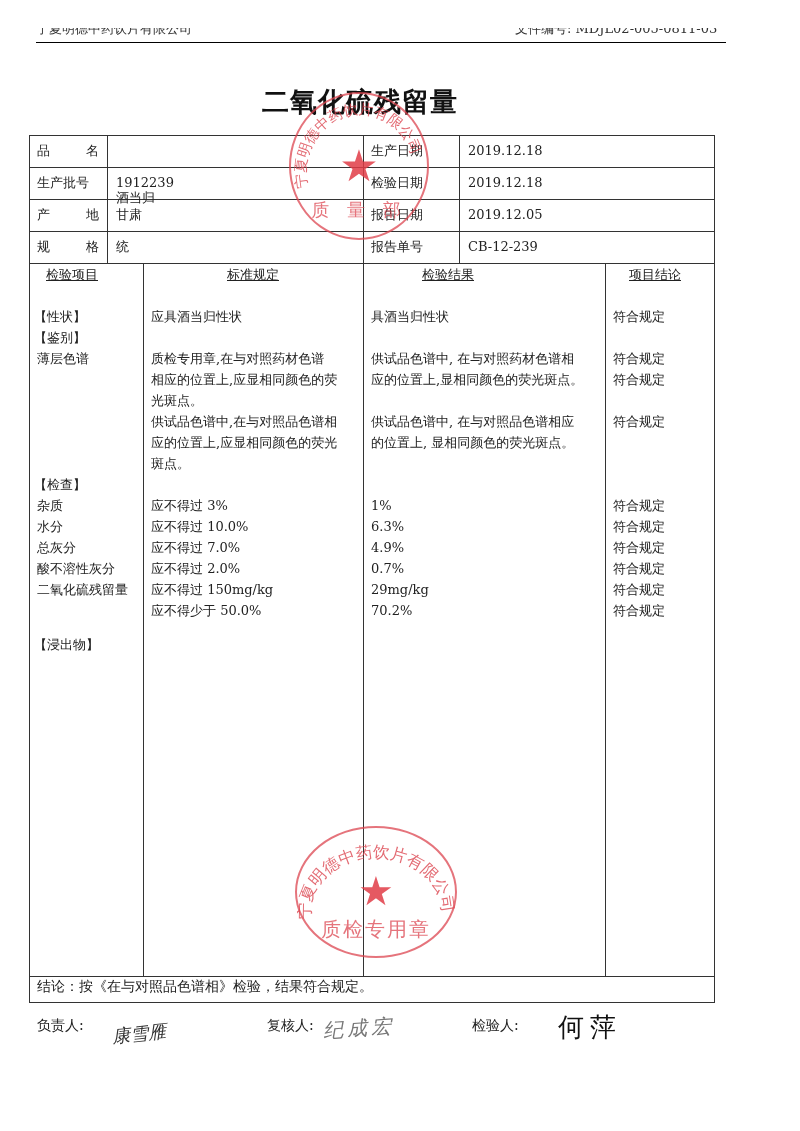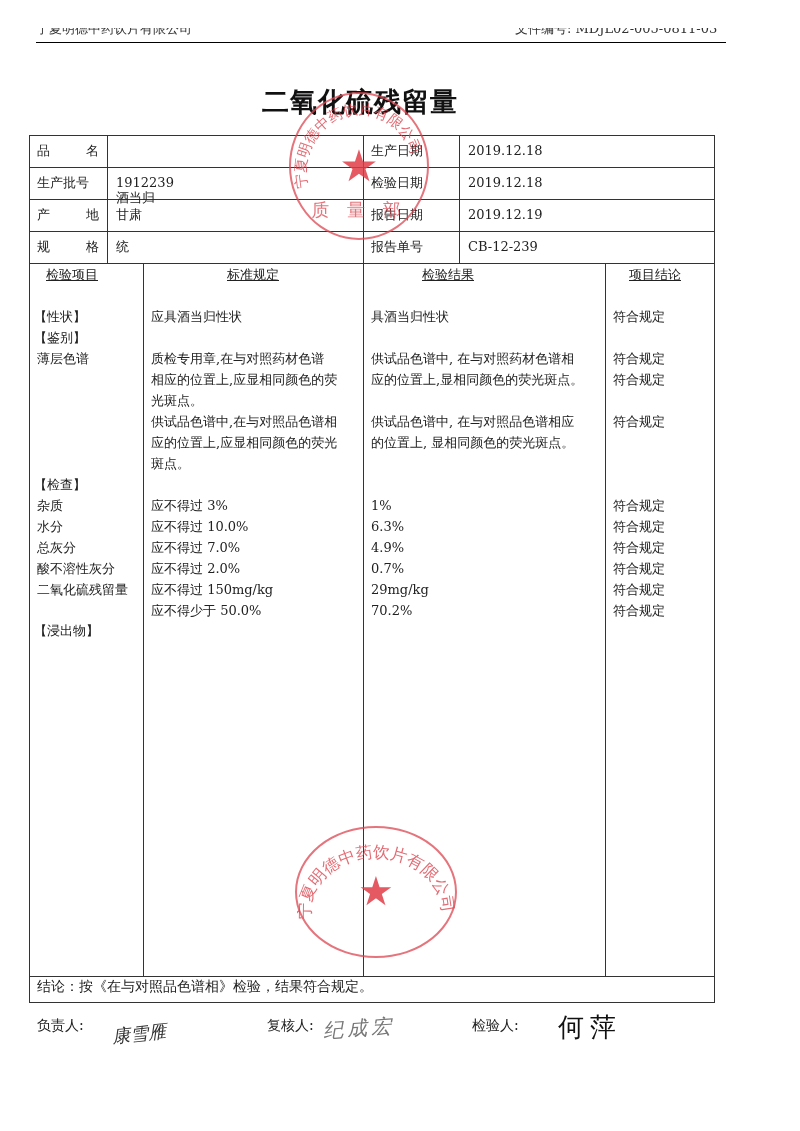--- a/index.html
+++ b/index.html
@@ -57,21 +57,21 @@
 <div class="cell" style="left:37px; top:199px; letter-spacing:36px;">产地</div>
 <div class="cell" style="left:116px; top:199px;">甘肃</div>
 <div class="cell" style="left:37px; top:231px; letter-spacing:36px;">规格</div>
 <div class="cell" style="left:116px; top:231px;">统</div>
 
 <div class="cell" style="left:371px; top:135px;text-align:center;">生产日期</div>
 <div class="cell" style="left:468px; top:135px;">2019.12.18</div>
 <div class="cell" style="left:371px; top:167px;">检验日期</div>
 <div class="cell" style="left:468px; top:167px;">2019.12.18</div>
 <div class="cell" style="left:371px; top:199px;">报告日期</div>
-<div class="cell" style="left:468px; top:199px;">2019.12.19</div>
+<div class="cell" style="left:468px; top:199px;">2019.12.05</div>
 <div class="cell" style="left:371px; top:231px;">报告单号</div>
 <div class="cell" style="left:468px; top:231px;">CB-12-239</div>
 
 <div class="box" style="left:29px; top:263px; width:686px; height:740px;"></div>
 <div class="vline" style="left:143px; top:263px; height:713px;"></div>
 <div class="vline" style="left:363px; top:263px; height:713px;"></div>
 <div class="vline" style="left:605px; top:263px; height:713px;"></div>
 <div class="hline" style="left:29px; top:976px; width:686px;"></div>
 
 <div class="colhead" style="left:29px; width:86px;">检验项目</div>
@@ -123,21 +123,21 @@
 <div class="row" style="left:37px; top:558px;">酸不溶性灰分</div>
 <div class="row" style="left:151px; top:558px;">应不得过 2.0%</div>
 <div class="row" style="left:371px; top:558px;">0.7%</div>
 <div class="row" style="left:613px; top:558px;">符合规定</div>
 
 <div class="row" style="left:37px; top:579px;">二氧化硫残留量</div>
 <div class="row" style="left:151px; top:579px;">应不得过 150mg/kg</div>
 <div class="row" style="left:371px; top:579px;">29mg/kg</div>
 <div class="row" style="left:613px; top:579px;">符合规定</div>
 
-<div class="row" style="left:34px; top:620px;">【浸出物】</div>
+<div class="row" style="left:34px; top:634px;">【浸出物】</div>
 <div class="row" style="left:151px; top:600px;">应不得少于 50.0%</div>
 <div class="row" style="left:371px; top:600px;">70.2%</div>
 <div class="row" style="left:613px; top:600px;">符合规定</div>
 
 <div class="concl">结论：按《在与对照品色谱相》检验，结果符合规定。</div>
 
 <div class="sig-label" style="left:37px;">负责人:</div>
 <div class="sig" style="left:112px; top:1022px; font-size:18px; transform:rotate(-6deg);">康雪雁</div>
 <div class="sig-label" style="left:267px;">复核人:</div>
 <div class="sig" style="left:323px; top:1015px; font-size:20px; color:#777; letter-spacing:4px; transform:rotate(-4deg);">纪成宏</div>
@@ -160,13 +160,14 @@
 <div class="stamp" style="left:295px; top:826px; width:162px; height:132px;">
   <svg class="arc" viewBox="0 0 162 132">
     <defs>
         <path id="arcBot" d="M 14 96 A 68 56 0 1 1 148 96"></path>
       </defs>
     <text font-size="17" fill="rgba(220,70,80,0.8)" font-family="DejaVu Sans, sans-serif">
       <textPath href="#arcBot" startOffset="2">宁夏明德中药饮片有限公司</textPath>
     </text>
   </svg>
   <div class="star" style="top:40px; font-size:40px;">★</div>
+  <div class="bottom" style="top:88px; font-size:20px; letter-spacing:2px;">质检专用章</div>
 </div>
 
 </body></html>

